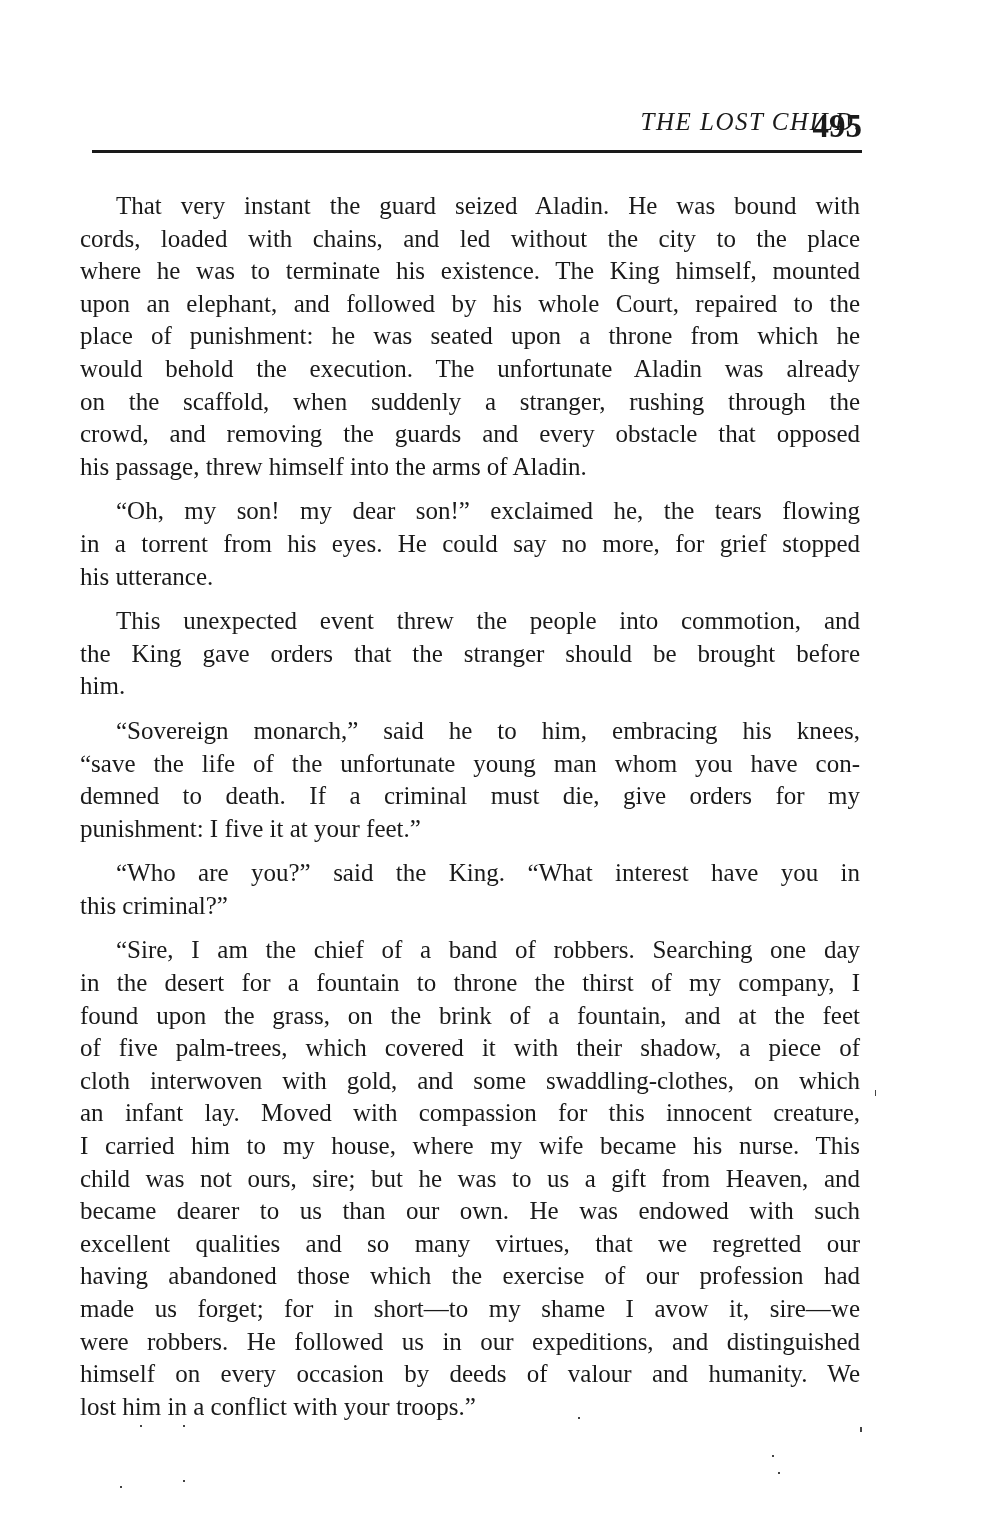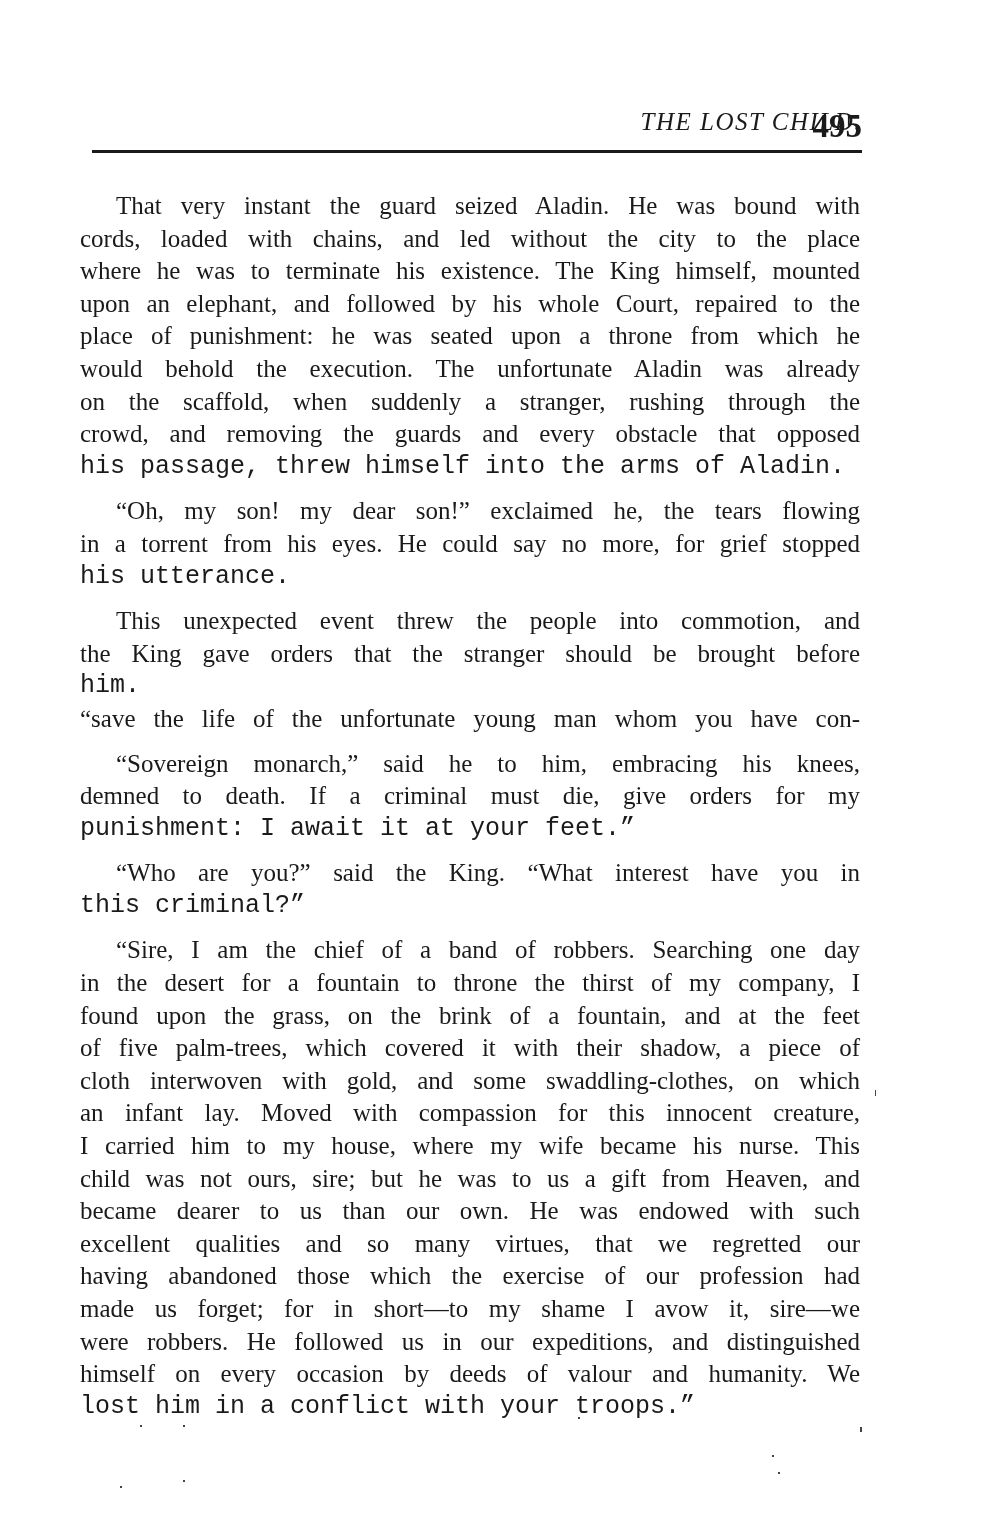--- a/index.html
+++ b/index.html
@@ -26,21 +26,21 @@
   }
   .body-text {
     position: absolute; left: 80px; top: 178px; width: 780px;
   }
   .line {
     height: 32.6px; line-height: 32.6px; font-size: 25px;
     white-space: nowrap; text-align: justify; text-align-last: justify;
     color: #1a1a1a;
   }
   .line.indent { padding-left: 36px; margin-top: 12px; }
-  .line.last { text-align-last: left; font-family: Liberation Mono, monospace; }
+  .line.last { text-align-last: left; }
   .specks { position: absolute; left: 0; top: 0; width: 1000px; height: 1522px; pointer-events: none; }
   .speck { position: absolute; width: 2px; height: 2px; background: #444; }
 </style>
 </head>
 <body>
 
 <div class="page">
 
   <div class="running-head">
     <div class="running-title">THE LOST CHILD.</div>
@@ -68,24 +68,24 @@
       <div class="line last">his utterance.</div>
     </div>
 
     <div>
       <div class="line indent">This unexpected event threw the people into commotion, and</div>
       <div class="line">the King gave orders that the stranger should be brought before</div>
       <div class="line last">him.</div>
     </div>
 
     <div>
+      <div class="line indent">“Sovereign monarch,” said he to him, embracing his knees,</div>
       <div class="line">“save the life of the unfortunate young man whom you have con-</div>
-      <div class="line indent">“Sovereign monarch,” said he to him, embracing his knees,</div>
       <div class="line">demned to death.  If a criminal must die, give orders for my</div>
-      <div class="line last">punishment: I await it at your feet.”</div>
+      <div class="line last">punishment: I five it at your feet.”</div>
     </div>
 
     <div>
       <div class="line indent">“Who are you?” said the King.  “What interest have you in</div>
       <div class="line last">this criminal?”</div>
     </div>
 
     <div>
       <div class="line indent">“Sire, I am the chief of a band of robbers.  Searching one day</div>
       <div class="line">in the desert for a fountain to throne the thirst of my company, I</div>

